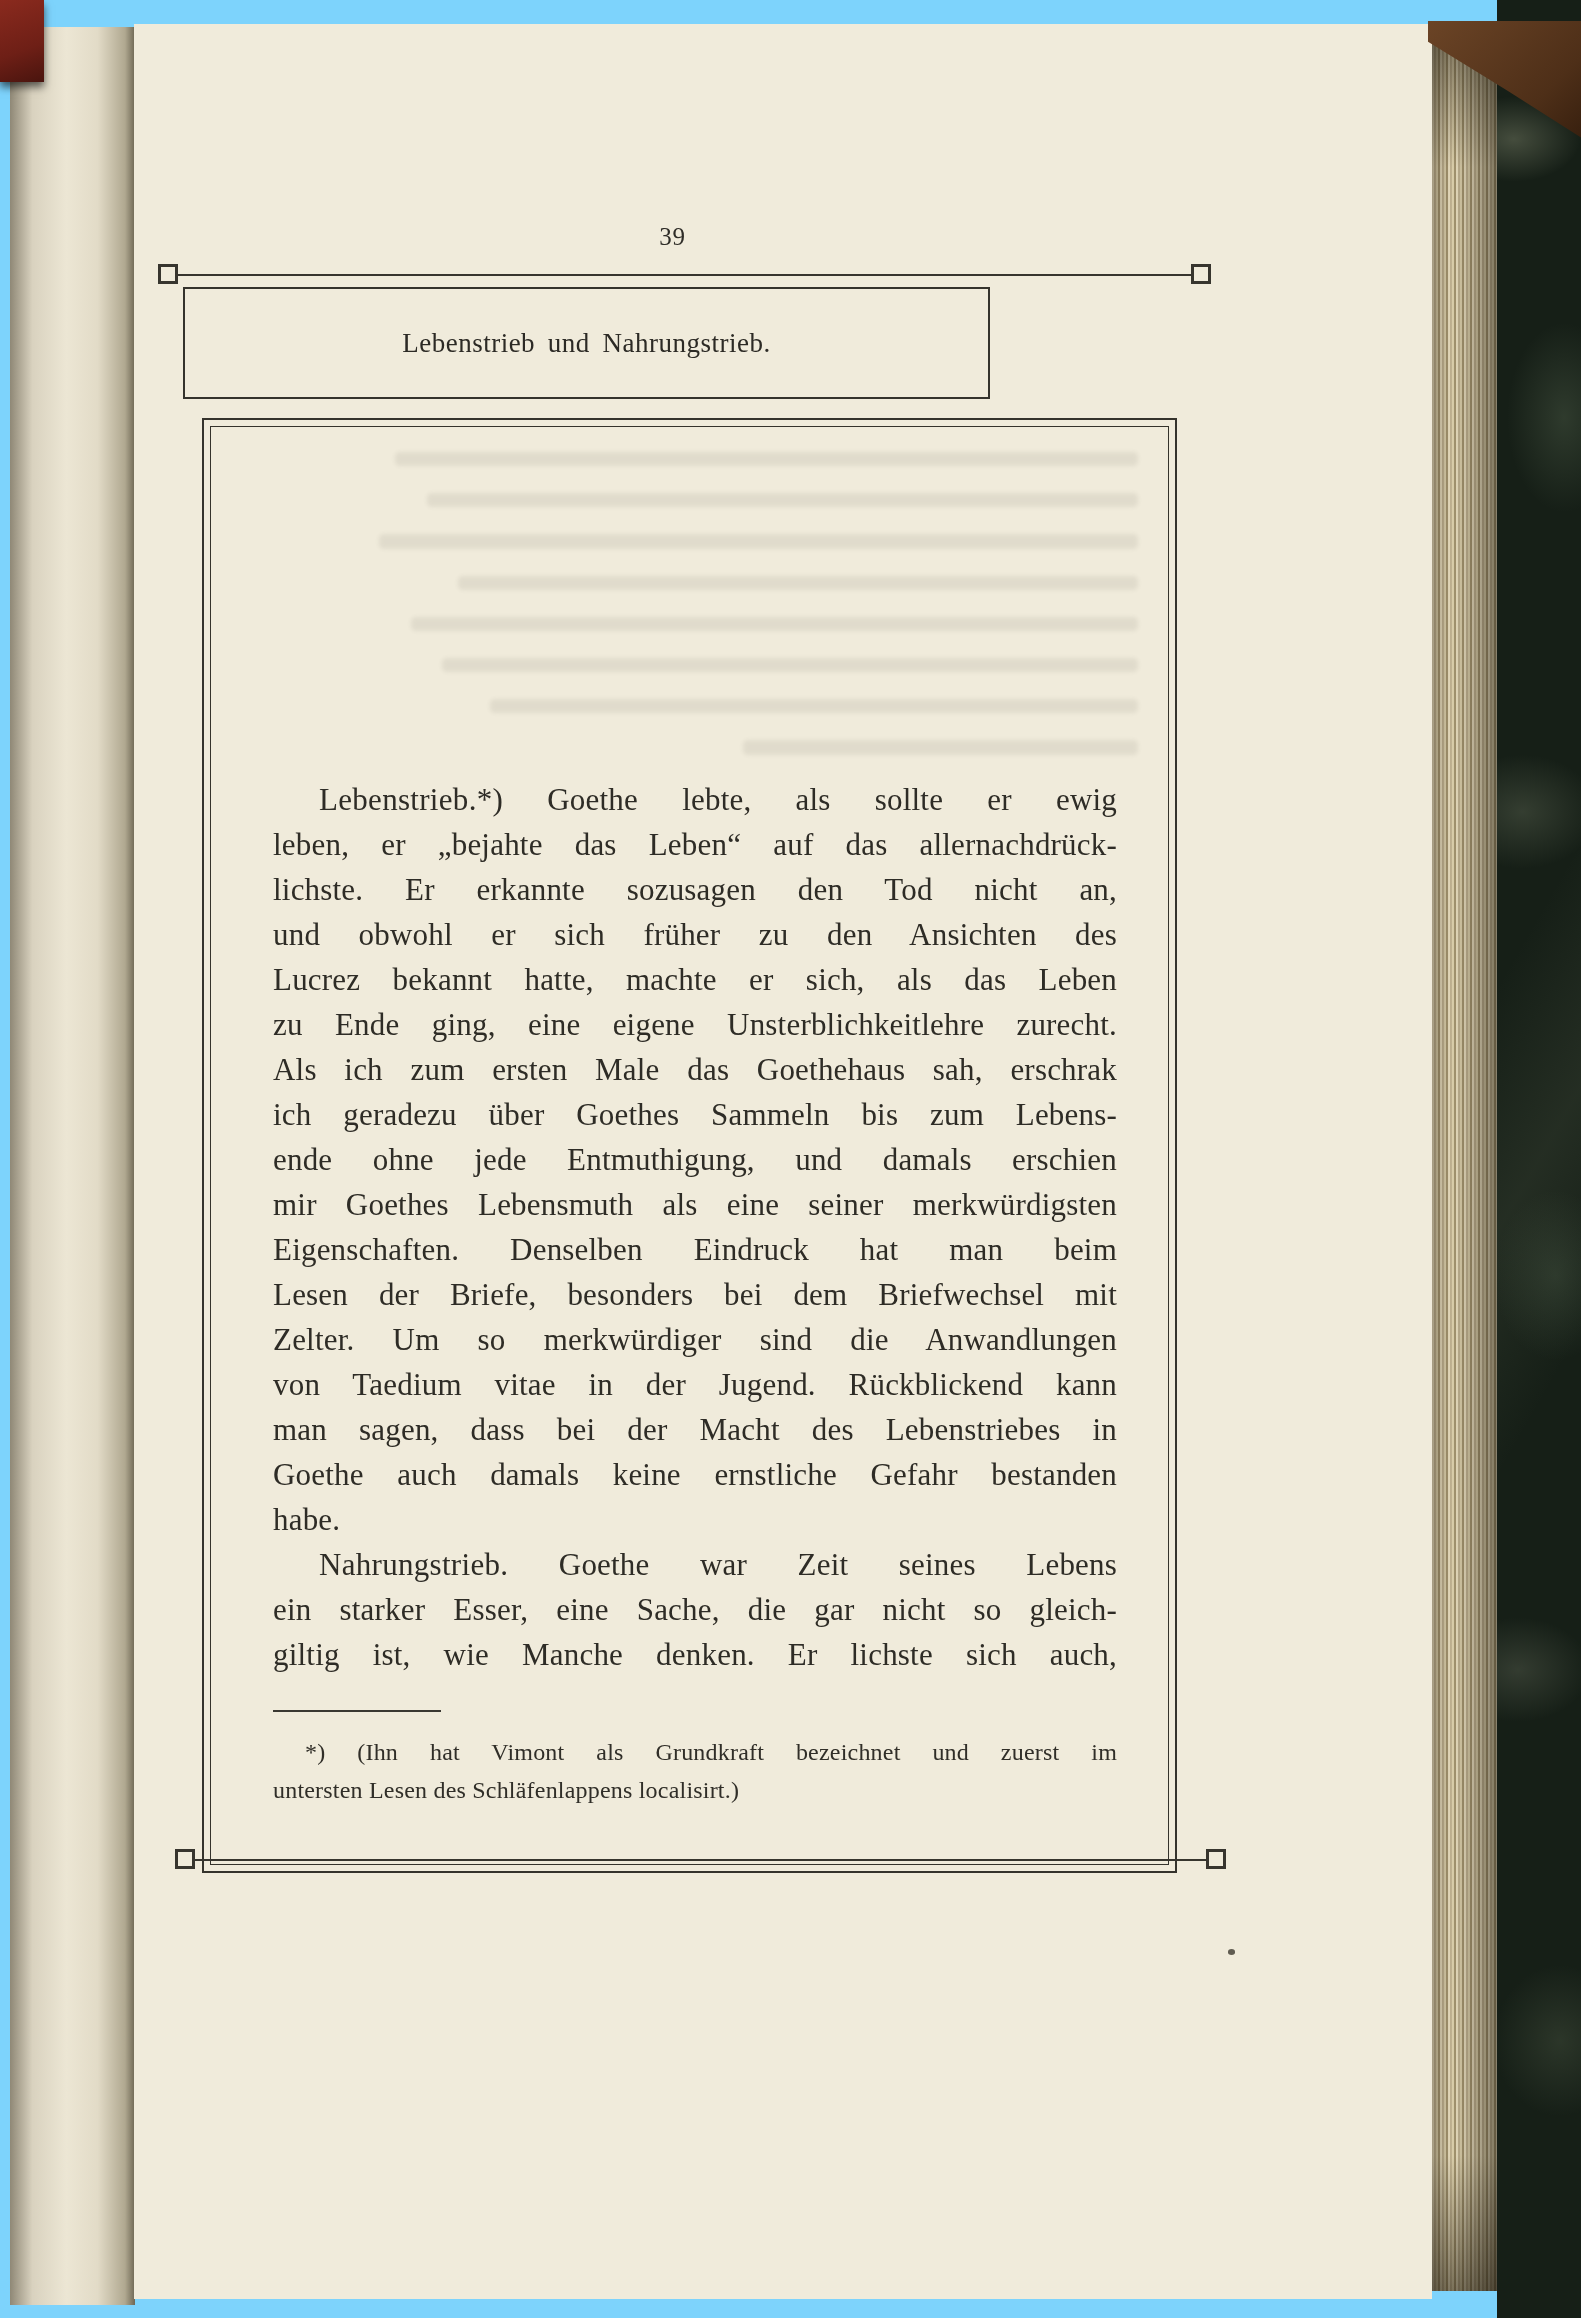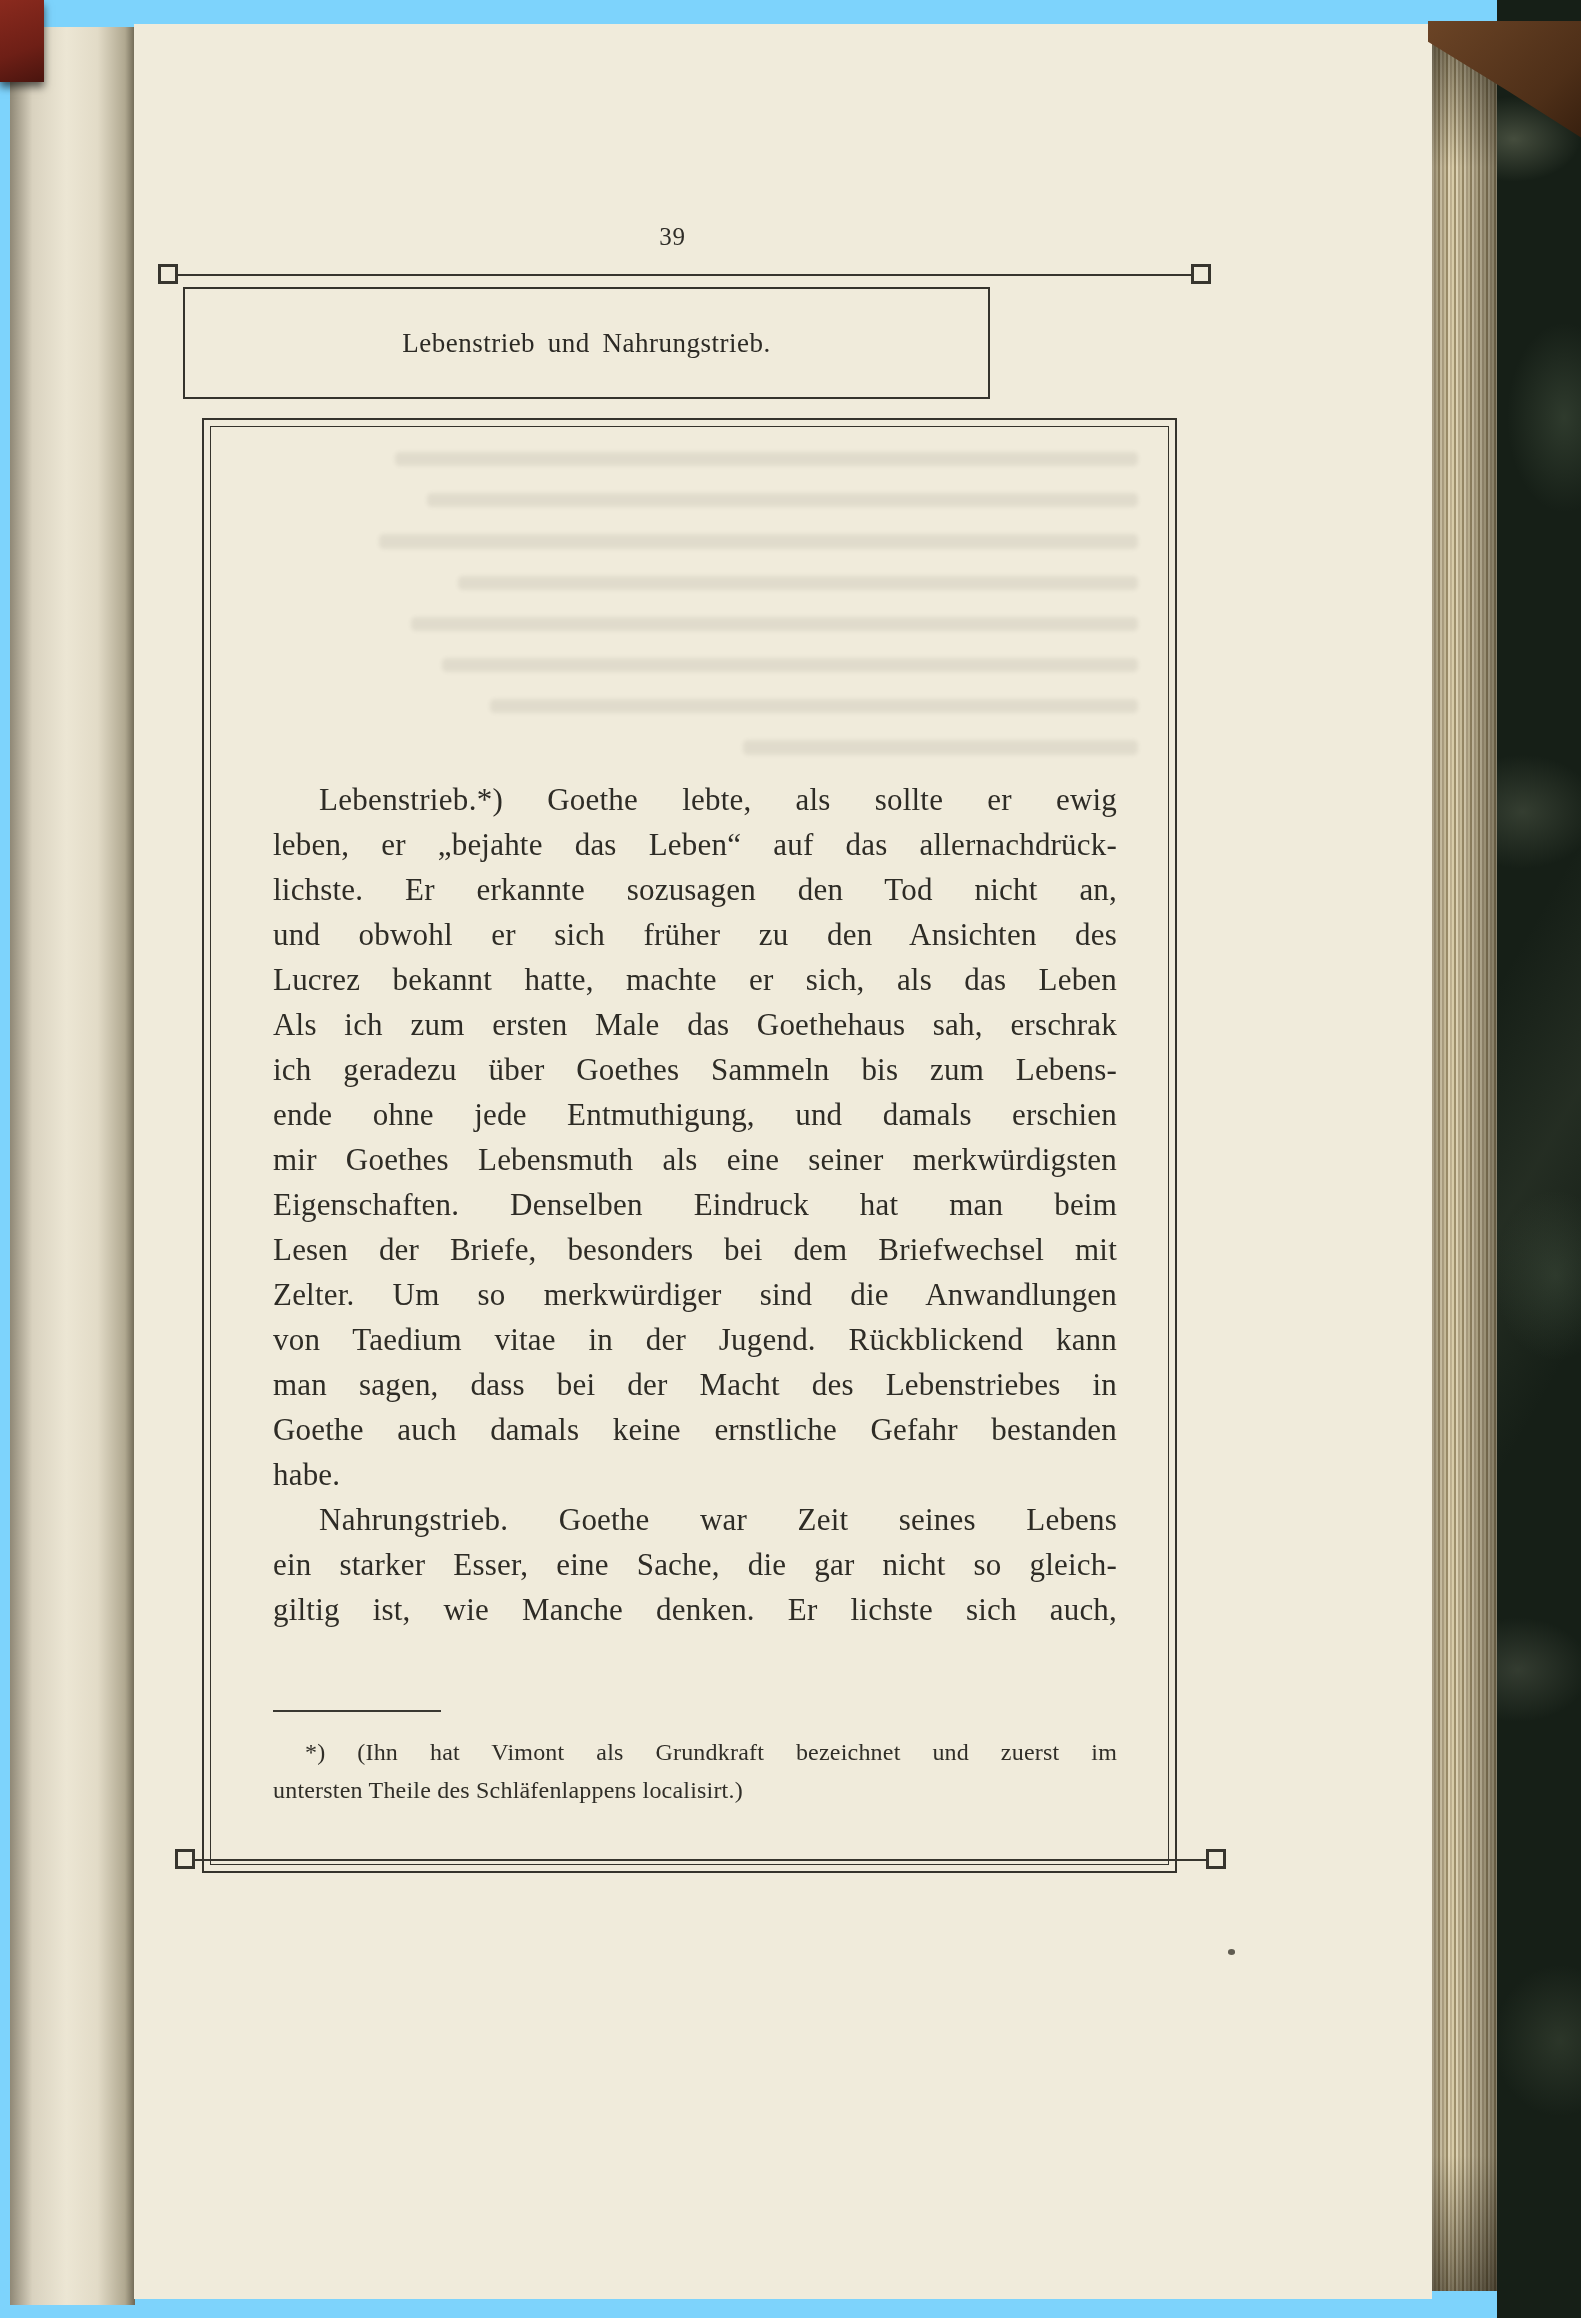--- a/index.html
+++ b/index.html
@@ -174,40 +174,41 @@
     <div class="ghost-line"></div>
     <div class="ghost-line"></div>
   </div>
 
   <div class="body-text">
       <div class="text-line indent justify"><span class="lead-bold">Lebenstrieb.*)</span><span> Goethe lebte, als sollte er ewig</span></div>
       <div class="text-line justify"><span>leben, er „bejahte das Leben“ auf das allernachdrück-</span></div>
       <div class="text-line justify"><span>lichste. Er erkannte sozusagen den Tod nicht an,</span></div>
       <div class="text-line justify"><span>und obwohl er sich früher zu den Ansichten des</span></div>
       <div class="text-line justify"><span>Lucrez bekannt hatte, machte er sich, als das Leben</span></div>
+      <div class="text-line justify"><span>zu Ende ging, eine eigene Unsterblichkeitlehre zurecht.</span></div>
       <div class="text-line justify"><span>Als ich zum ersten Male das Goethehaus sah, erschrak</span></div>
       <div class="text-line justify"><span>ich geradezu über Goethes Sammeln bis zum Lebens-</span></div>
       <div class="text-line justify"><span>ende ohne jede Entmuthigung, und damals erschien</span></div>
       <div class="text-line justify"><span>mir Goethes Lebensmuth als eine seiner merkwürdigsten</span></div>
       <div class="text-line justify"><span>Eigenschaften. Denselben Eindruck hat man beim</span></div>
       <div class="text-line justify"><span>Lesen der Briefe, besonders bei dem Briefwechsel mit</span></div>
       <div class="text-line justify"><span>Zelter. Um so merkwürdiger sind die Anwandlungen</span></div>
       <div class="text-line justify"><span>von Taedium vitae in der Jugend. Rückblickend kann</span></div>
       <div class="text-line justify"><span>man sagen, dass bei der Macht des Lebenstriebes in</span></div>
       <div class="text-line justify"><span>Goethe auch damals keine ernstliche Gefahr bestanden</span></div>
       <div class="text-line"><span>habe.</span></div>
       <div class="text-line indent justify"><span class="lead-bold">Nahrungstrieb.</span><span> Goethe war Zeit seines Lebens</span></div>
       <div class="text-line justify"><span>ein starker Esser, eine Sache, die gar nicht so gleich-</span></div>
       <div class="text-line justify"><span>giltig ist, wie Manche denken. Er lichste sich auch,</span></div>
     </div>
 
   <div class="footnote-rule"></div>
   <div class="footnote">
       <div class="text-line indent justify"><span>*) (Ihn hat Vimont als Grundkraft bezeichnet und zuerst im</span></div>
-      <div class="text-line"><span>untersten Theile des Schläfenlappens localisirt.)</span></div>
+      <div class="text-line"><span>untersten Lesen des Schläfenlappens localisirt.)</span></div>
     </div>
 
   <div class="ink-speck"></div>
 
   <div class="orn-line bottom"></div>
   <div class="orn-sq bl"></div>
   <div class="orn-sq br"></div>
 
   <div class="fore-edge"></div>
   <div class="cover"></div>

